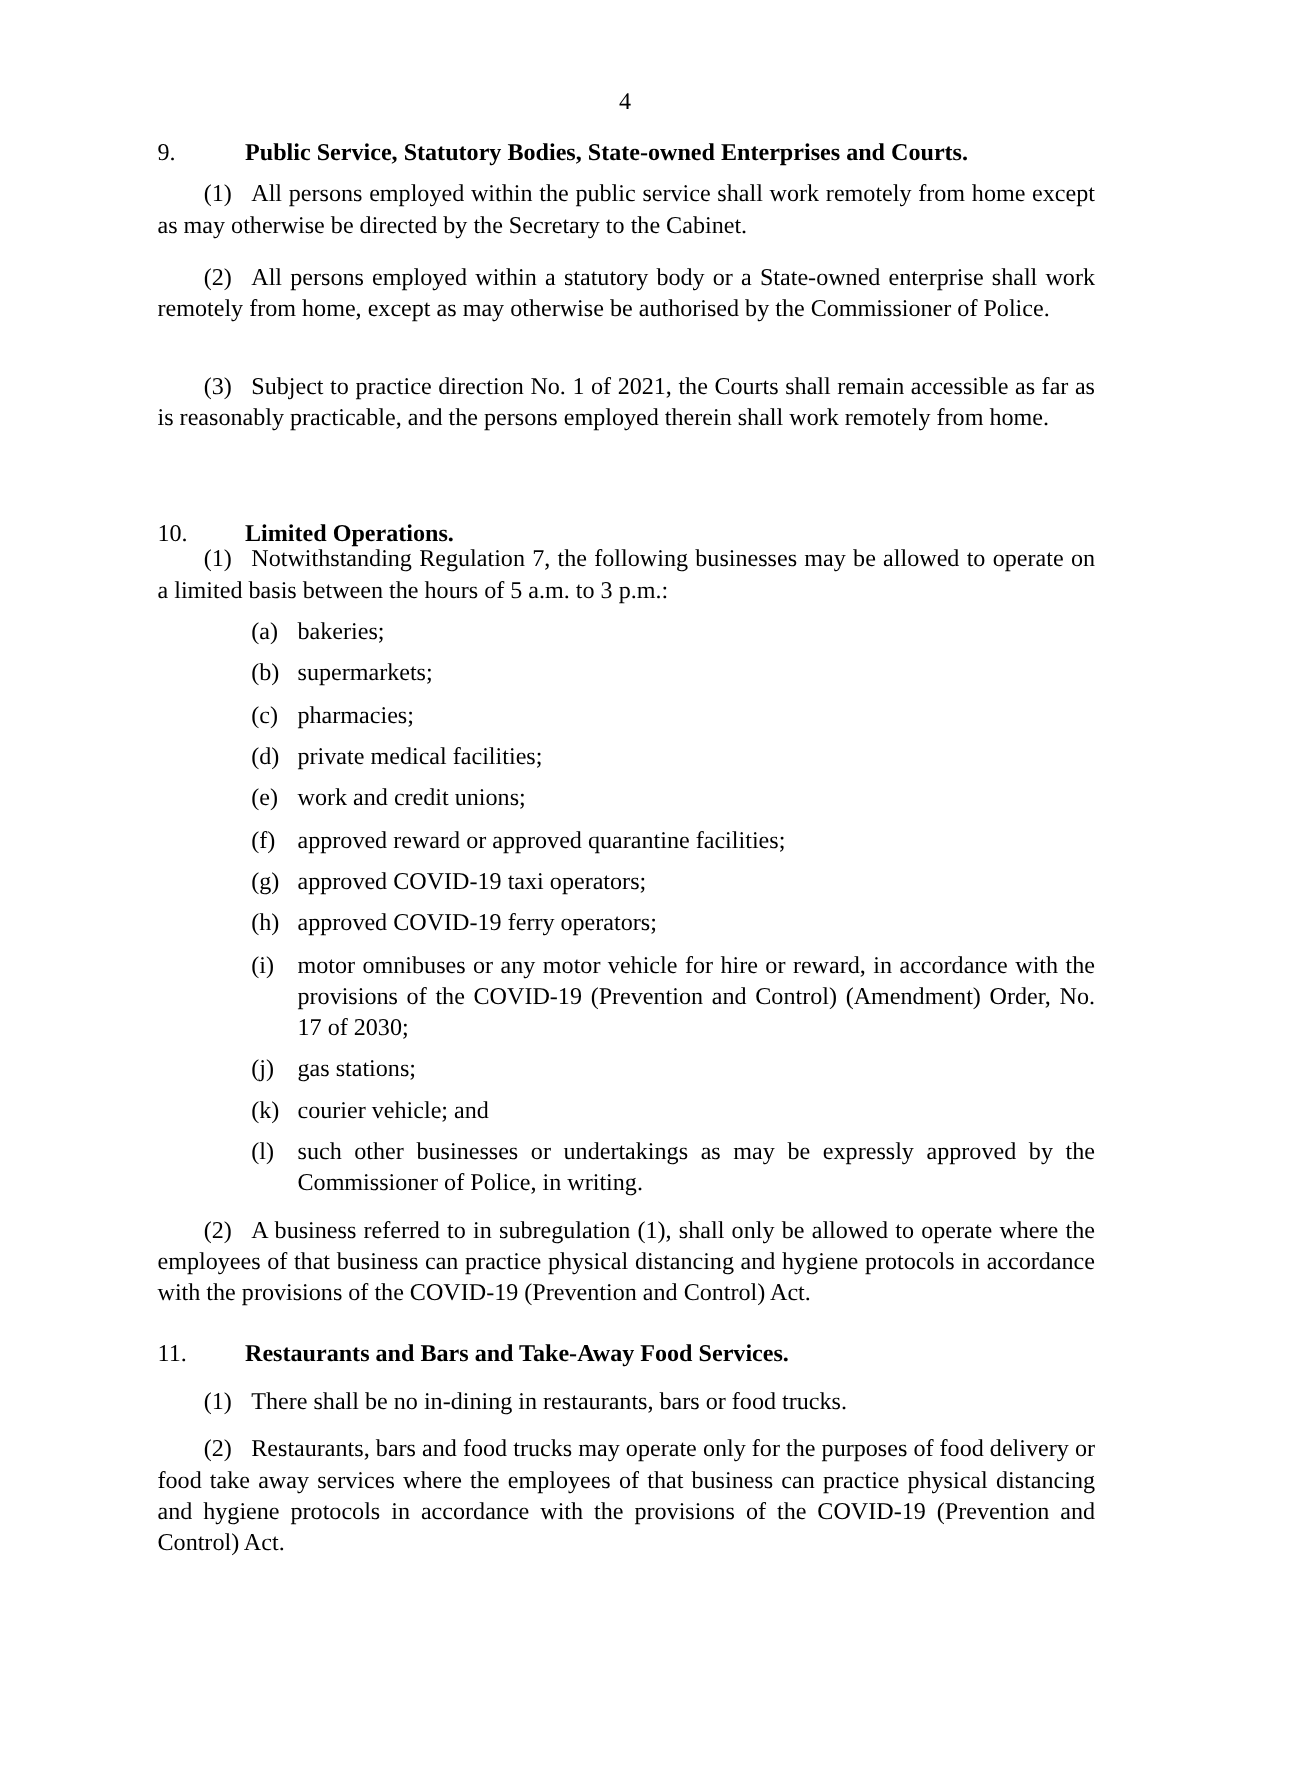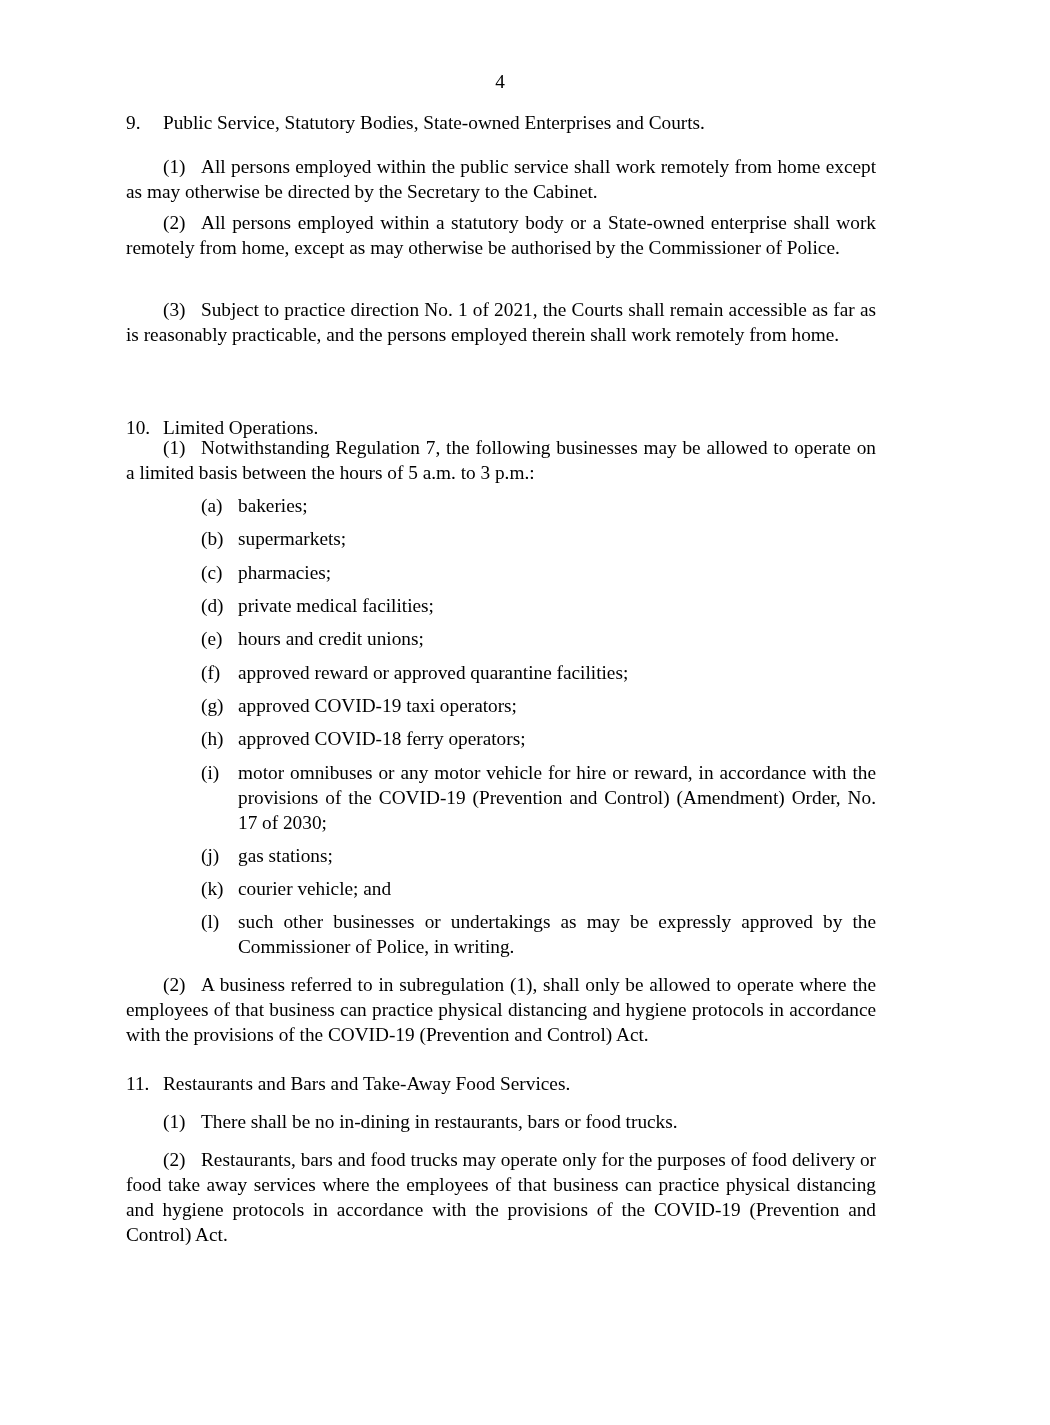--- a/index.html
+++ b/index.html
@@ -1,36 +1,36 @@
 <!DOCTYPE html>
 <html><head>
 <meta charset="utf-8">
 <style>
   html, body { margin: 0; padding: 0; background: #ffffff; }
   body { width: 1050px; height: 1425px; position: relative; overflow: hidden;
          font-family: "Liberation Serif", "DejaVu Serif", serif; color: #000; font-size: 19.3px; }
   .page-num { position: absolute; top: 70px; left: 0; width: 1000px; text-align: center; line-height: 24px; }
   .heading { position: absolute; left: 126px; width: 760px; line-height: 24px; }
   .heading .num { display: inline-block; width: 37px; }
-  .heading .title { font-weight: normal; }
+  .heading .title { font-weight: bold; margin-left: 33px; }
   .para { position: absolute; left: 126px; width: 750px; line-height: 25px; text-align: justify; text-indent: 37px; }
   .para .sub { display: inline-block; width: 38px; text-indent: 0; }
   .item { position: absolute; left: 201px; width: 675px; line-height: 25px; }
   .item .lbl { position: absolute; left: 0; top: 0; width: 37px; }
   .item .txt { display: block; margin-left: 37px; text-align: justify; }
 </style>
 </head>
 <body>
 
 <div class="page-num">4</div>
 
 <div class="heading" style="top:111px">
   <span class="num">9.</span><span class="title">Public Service, Statutory Bodies, State-owned Enterprises and Courts.</span>
 </div>
-<div class="para" style="top:154px">
+<div class="para" style="top:143px">
   <span class="sub">(1)</span><span>All persons employed within the public service shall work remotely from home except as may otherwise be directed by the Secretary to the Cabinet.</span>
 </div>
 <div class="para" style="top:210px">
   <span class="sub">(2)</span><span>All persons employed within a statutory body or a State-owned enterprise shall work remotely from home, except as may otherwise be authorised by the Commissioner of Police.</span>
 </div>
 <div class="para" style="top:297px">
   <span class="sub">(3)</span><span>Subject to practice direction No. 1 of 2021, the Courts shall remain accessible as far as is reasonably practicable, and the persons employed therein shall work remotely from home.</span>
 </div>
 
 <div class="heading" style="top:416px">
@@ -51,33 +51,33 @@
 <div class="item" style="top:560px">
     <span class="lbl">(c)</span>
     <span class="txt">pharmacies;</span>
   </div>
 <div class="item" style="top:593px">
     <span class="lbl">(d)</span>
     <span class="txt">private medical facilities;</span>
   </div>
 <div class="item" style="top:626px">
     <span class="lbl">(e)</span>
-    <span class="txt">hours and credit unions;</span>
+    <span class="txt">work and credit unions;</span>
   </div>
 <div class="item" style="top:660px">
     <span class="lbl">(f)</span>
     <span class="txt">approved reward or approved quarantine facilities;</span>
   </div>
 <div class="item" style="top:693px">
     <span class="lbl">(g)</span>
     <span class="txt">approved COVID-19 taxi operators;</span>
   </div>
 <div class="item" style="top:726px">
     <span class="lbl">(h)</span>
-    <span class="txt">approved COVID-18 ferry operators;</span>
+    <span class="txt">approved COVID-19 ferry operators;</span>
   </div>
 <div class="item" style="top:760px">
     <span class="lbl">(i)</span>
     <span class="txt">motor omnibuses or any motor vehicle for hire or reward, in accordance with the provisions of the COVID-19 (Prevention and Control) (Amendment) Order, No. 17 of 2030;</span>
   </div>
 <div class="item" style="top:843px">
     <span class="lbl">(j)</span>
     <span class="txt">gas stations;</span>
   </div>
 <div class="item" style="top:876px">

